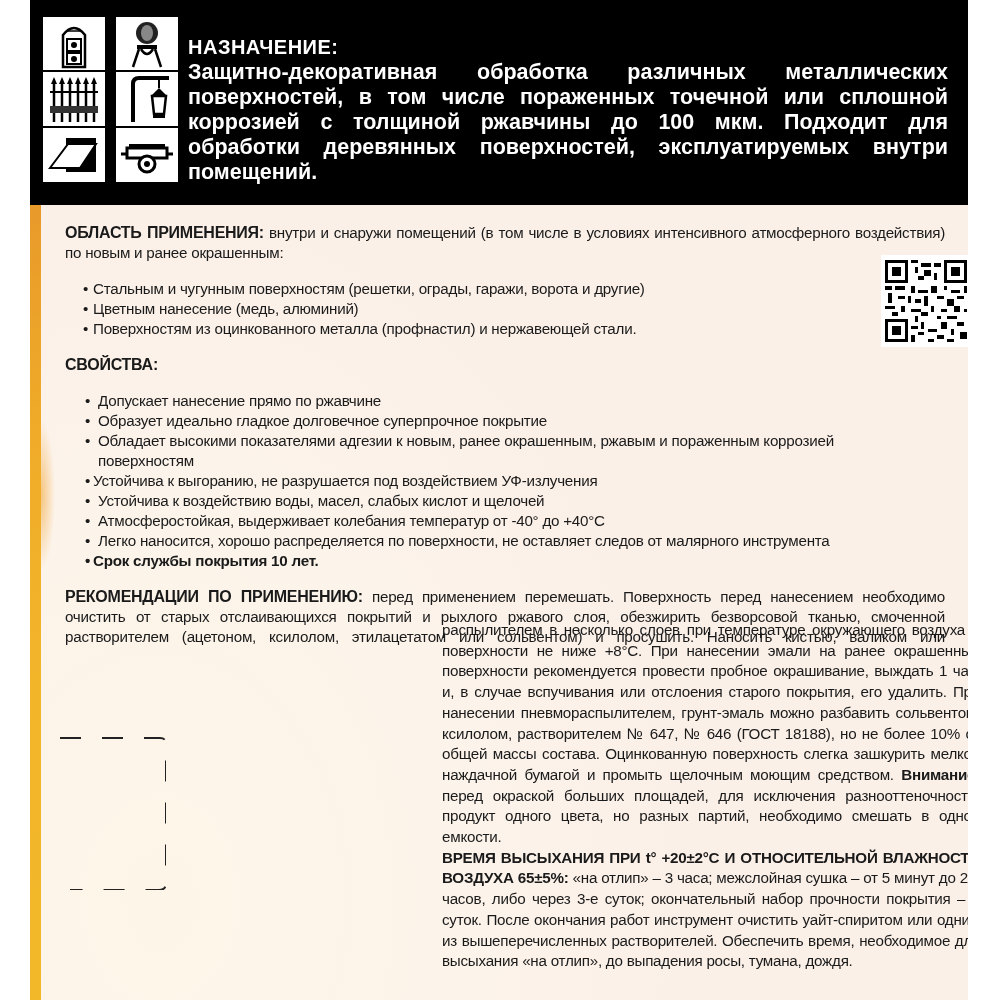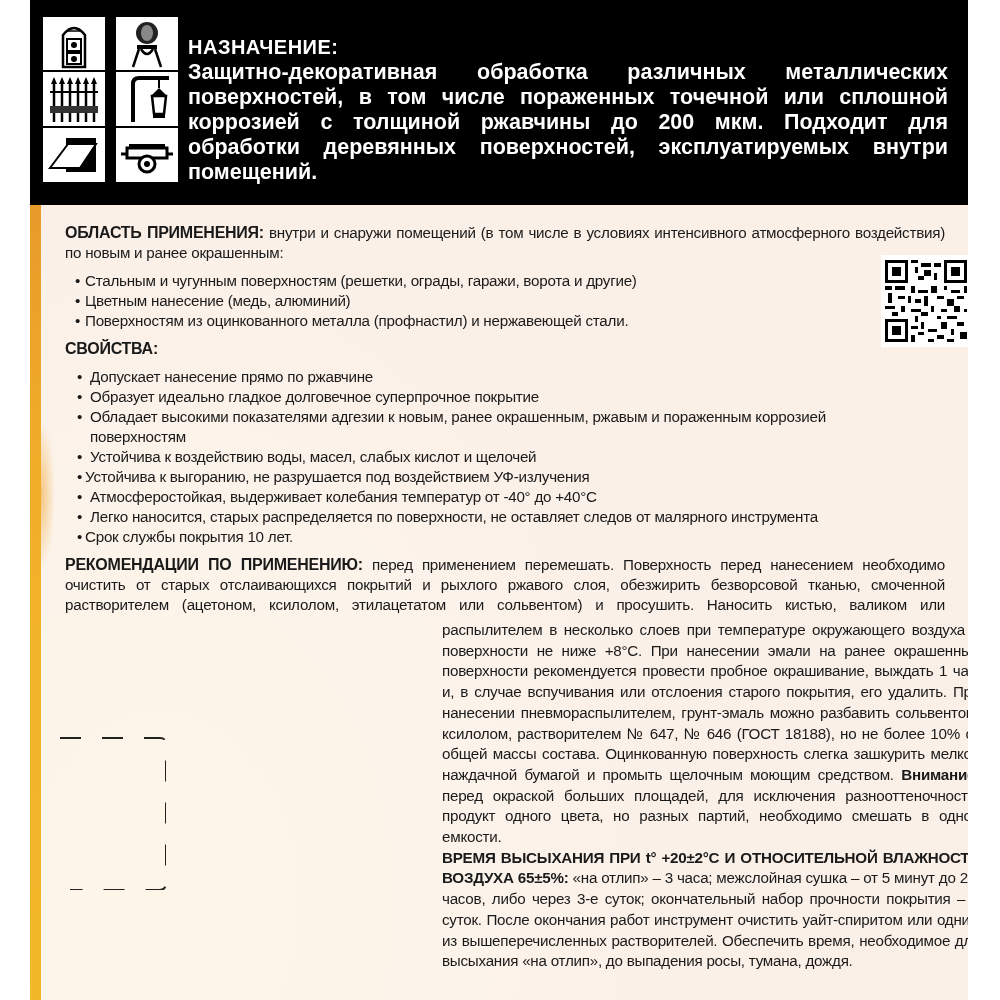--- a/index.html
+++ b/index.html
@@ -42,21 +42,21 @@
   .header-title { font-size: 20px; letter-spacing: 0.5px; }
   .header-body { text-align: justify; text-align-last: left; }
 
   .content {
     position: absolute; left: 35px; top: 223px; width: 895px;
     color: #1a1a1a; font-size: 15.2px; line-height: 20px;
     letter-spacing: -0.25px;
   }
   .sec-head { font-weight: bold; font-size: 16px; }
   .content p { margin: 0; }
-  .bullets { margin: 8px; padding: 0; list-style: none; }
+  .bullets { margin: 16px; padding: 0; list-style: none; }
   .bullets li { position: relative; padding-left: 12px; }
   .bullets.wide li { padding-left: 17px; }
   .bullets li::before { content: "•"; position: absolute; left: 2px; }
   .bullets.wide li::before { left: 4px; }
   .just { text-align: justify; }
 
   .qr {
     position: absolute; left: 851px; top: 255px; width: 90px; height: 92px;
     background: #fff;
   }
@@ -146,21 +146,21 @@
             <line x1="48" y1="24" x2="54" y2="24" stroke="#000" stroke-width="3"></line>
             <circle cx="28" cy="34" r="8" fill="#fff" stroke="#000" stroke-width="3"></circle>
             <circle cx="28" cy="34" r="3" fill="#000"></circle>
             <rect x="10" y="14" width="36" height="3" fill="#000"></rect>
           </svg>
       </div>
     </div>
 
     <div class="header-text">
       <div class="header-title">НАЗНАЧЕНИЕ:</div>
-      <div class="header-body">Защитно-декоративная обработка различных металлических поверхностей, в том числе пораженных точечной или сплошной коррозией с толщиной ржавчины до 200 мкм. Подходит для обработки деревянных поверхностей, эксплуатируемых внутри помещений.</div>
+      <div class="header-body">Защитно-декоративная обработка различных металлических поверхностей, в том числе пораженных точечной или сплошной коррозией с толщиной ржавчины до 100 мкм. Подходит для обработки деревянных поверхностей, эксплуатируемых внутри помещений.</div>
     </div>
   </div>
 
   <div class="qr">
     <svg viewBox="0 0 25 25" shape-rendering="crispEdges">
       <rect x="0" y="0" width="7" height="7" fill="#000"></rect>
         <rect x="1" y="1" width="5" height="5" fill="#fff"></rect>
         <rect x="2" y="2" width="3" height="3" fill="#000"></rect>
       <rect x="18" y="0" width="7" height="7" fill="#000"></rect>
         <rect x="19" y="1" width="5" height="5" fill="#fff"></rect>
@@ -225,25 +225,25 @@
     <ul class="bullets">
       <li>Стальным и чугунным поверхностям (решетки, ограды, гаражи, ворота и другие)</li>
       <li>Цветным нанесение (медь, алюминий)</li>
       <li>Поверхностям из оцинкованного металла (профнастил) и нержавеющей стали.</li>
     </ul>
     <div class="sec-head">СВОЙСТВА:</div>
     <ul class="bullets wide" style="width:810px;">
       <li>Допускает нанесение прямо по ржавчине</li>
       <li>Образует идеально гладкое долговечное суперпрочное покрытие</li>
       <li>Обладает высокими показателями адгезии к новым, ранее окрашенным, ржавым и пораженным коррозией поверхностям</li>
+      <li style="padding-left:12px;">Устойчива к выгоранию, не разрушается под воздействием УФ-излучения</li>
       <li>Устойчива к воздействию воды, масел, слабых кислот и щелочей</li>
-      <li style="padding-left:12px;">Устойчива к выгоранию, не разрушается под воздействием УФ-излучения</li>
       <li>Атмосферостойкая, выдерживает колебания температур от -40° до +40°С</li>
-      <li style="width:900px;">Легко наносится, старых распределяется по поверхности, не оставляет следов от малярного инструмента</li>
-      <li style="padding-left:12px;">Срок службы покрытия 10 лет.</li>
+      <li style="width:900px;">Легко наносится, хорошо распределяется по поверхности, не оставляет следов от малярного инструмента</li>
+      <li style="padding-left:12px;font-weight:bold;">Срок службы покрытия 10 лет.</li>
     </ul>
     <p class="just" style="width:880px; text-align-last: justify;"><span class="sec-head">РЕКОМЕНДАЦИИ ПО ПРИМЕНЕНИЮ:</span><span> перед применением перемешать. Поверхность перед нанесением необходимо очистить от старых отслаивающихся покрытий и рыхлого ржавого слоя, обезжирить безворсовой тканью, смоченной растворителем (ацетоном, ксилолом, этилацетатом или сольвентом) и просушить. Наносить кистью, валиком или</span></p>
   </div>
 
   <div class="rec-col">
     <span>распылителем в несколько слоев при температуре окружающего воздуха и поверхности не ниже +8°С. При нанесении эмали на ранее окрашенные поверхности рекомендуется провести пробное окрашивание, выждать 1 час, и, в случае вспучивания или отслоения старого покрытия, его удалить. При нанесении пневмораспылителем, грунт-эмаль можно разбавить сольвентом, ксилолом, растворителем № 647, № 646 (ГОСТ 18188), но не более 10% от общей массы состава. Оцинкованную поверхность слегка зашкурить мелкой наждачной бумагой и промыть щелочным моющим средством.</span>
     <b>Внимание:</b><span> перед окраской больших площадей, для исключения разнооттеночности, продукт одного цвета, но разных партий, необходимо смешать в одной емкости.</span>
     <div><span class="drying-head">ВРЕМЯ ВЫСЫХАНИЯ ПРИ t° +20±2°С И ОТНОСИТЕЛЬНОЙ ВЛАЖНОСТИ ВОЗДУХА 65±5%:</span><span> «на отлип» – 3 часа; межслойная сушка – от 5 минут до 2-х часов, либо через 3-е суток; окончательный набор прочности покрытия – 7 суток. После окончания работ инструмент очистить уайт-спиритом или одним из вышеперечисленных растворителей. Обеспечить время, необходимое для высыхания «на отлип», до выпадения росы, тумана, дождя.</span></div>
   </div>
 

